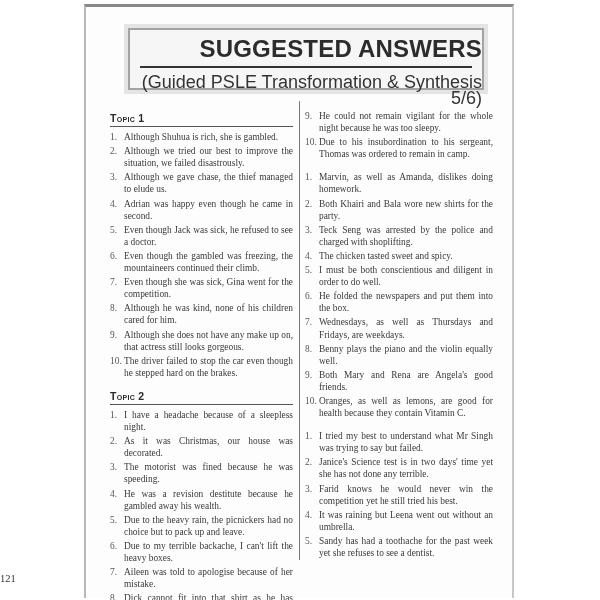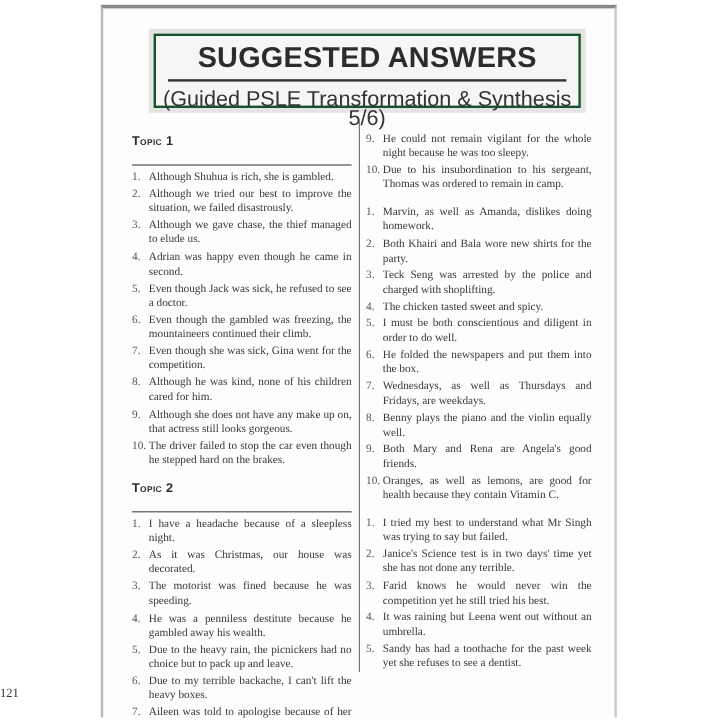--- a/index.html
+++ b/index.html
@@ -13,39 +13,39 @@
     border-left:2px solid #b8b8b8; border-top:3px solid #888;
     border-right:2px solid #c8c8c8;
     box-sizing:border-box;
   }
   .title-outer {
     position:absolute; left:124px; top:24px; width:364px; height:70px;
     background:#e4e4e4; box-sizing:border-box;
   }
   .title-inner {
     position:absolute; left:4px; top:4px; right:4px; bottom:4px;
-    background:#f6f6f6; border:2px solid #14532d; box-sizing:border-box;
-    text-align:center;
+    background:#f6f6f6; border:2px solid #a3a3a3; box-sizing:border-box;
+    text-align:right;
   }
   .title-main {
     font-family:"Liberation Sans", sans-serif; font-weight:bold; font-size:24px;
     color:#2c2c2c; margin-top:5px; letter-spacing:0.2px; line-height:28px;
   }
   .title-rule { height:2px; background:#333; margin:3px 10px 0 10px; }
   .title-sub {
     font-family:"Liberation Sans", sans-serif; font-size:18px; color:#333;
     margin-top:6px; line-height:16px;
   }
   .divider { position:absolute; left:299px; top:101px; width:1px; height:459px; background:#777; }
   .col { position:absolute; top:112px; font-size:9.4px; line-height:12.1px; }
   .col-left { left:110px; width:183px; }
   .col-right { left:305px; width:188px; top:110px; }
   .topic-heading {
     font-family:"Liberation Sans", sans-serif; font-weight:bold; font-size:10.5px;
-    color:#2a2a2a; border-bottom:1px solid #555; padding-bottom:13px; margin-bottom:4px;
+    color:#2a2a2a; border-bottom:1px solid #555; padding-bottom:2px; margin-bottom:4px;
     font-variant:small-caps; letter-spacing:0.3px;
   }
   .topic { margin-bottom:11px; }
   ol { list-style:none; margin:0; padding:0; }
   li { display:flex; margin-bottom:2px; text-align:justify; }
   .num { flex:0 0 14px; color:#555; }
   .txt { flex:1; }
   .page-number {
     position:absolute; left:0; width:600px; top:573px; 
     font-size:10.5px; color:#333;
@@ -122,21 +122,21 @@
         <li>
           <span class="num">2.</span>
           <span class="txt">As it was Christmas, our house was decorated.</span>
         </li>
         <li>
           <span class="num">3.</span>
           <span class="txt">The motorist was fined because he was speeding.</span>
         </li>
         <li>
           <span class="num">4.</span>
-          <span class="txt">He was a penniless destitute because he gambled away his wealth.</span>
+          <span class="txt">He was a revision destitute because he gambled away his wealth.</span>
         </li>
         <li>
           <span class="num">5.</span>
           <span class="txt">Due to the heavy rain, the picnickers had no choice but to pack up and leave.</span>
         </li>
         <li>
           <span class="num">6.</span>
           <span class="txt">Due to my terrible backache, I can't lift the heavy boxes.</span>
         </li>
         <li>

